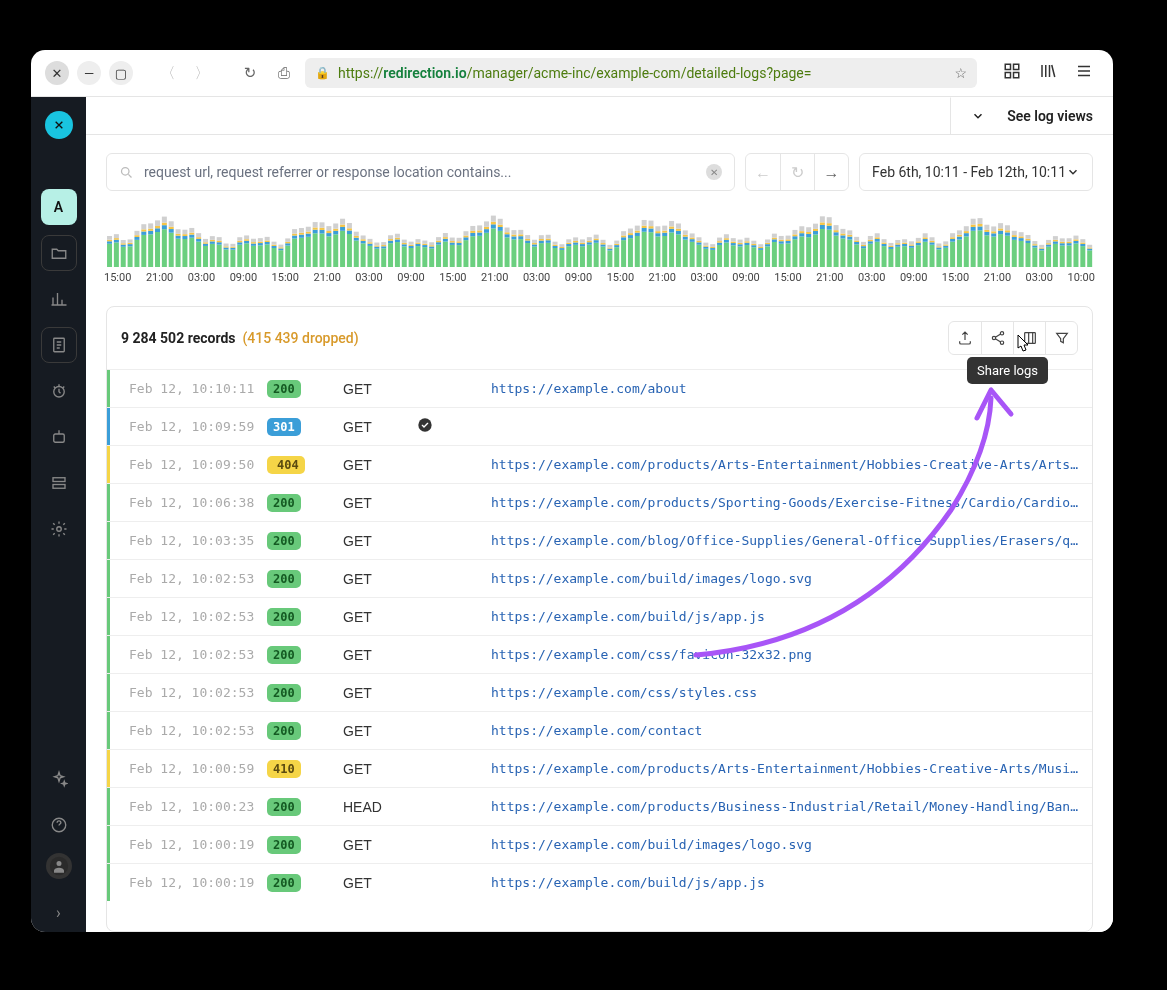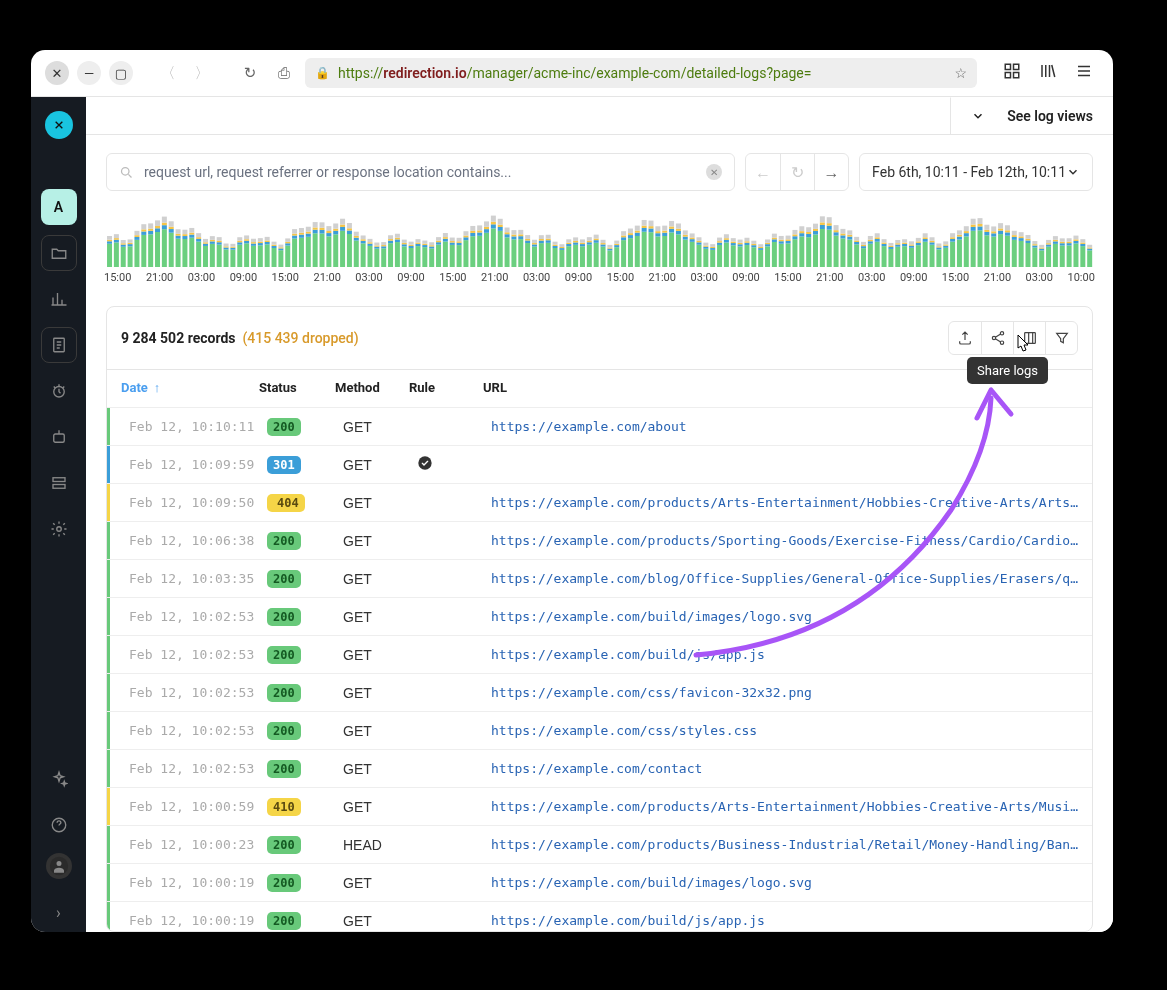--- a/index.html
+++ b/index.html
@@ -66,21 +66,21 @@
   .urlbar{
     flex:1;display:flex;align-items:center;
     height:30px;
     background:#eee;border-radius:6px;
     padding:0 10px;gap:8px;
     font-size:14px;color:#555;
     overflow:hidden;
   }
   .urlbar .lock{font-size:12px;color:#666;}
   .urlbar .u1{color:#4d7c0f;}
-  .urlbar .u2{color:#7f1d1d;font-weight:600;}
+  .urlbar .u2{color:#15803d;font-weight:600;}
   .urlbar .star{margin-left:auto;color:#666;}
   .rt-icons{display:flex;gap:18px;align-items:center;margin:0 6px 0 18px;color:#333;}
   .rt-icons svg{width:18px;height:18px;}
   
   .body{flex:1;display:flex;overflow:hidden;}
   .sidebar{
     width:55px;background:var(--sidebar);
     display:flex;flex-direction:column;align-items:center;
     padding-top:14px;gap:10px;
   }
@@ -1000,29 +1000,20 @@
             </div>
             <div class="tooltip">Share logs</div>
             <div class="cursor">
               <svg width="20" height="22" viewBox="0 0 20 22">
                   <path fill="#fff" stroke="#000" stroke-width="1" d="M6 2v13l3-2 2 5 3-1-2-5h4z"></path>
                 </svg>
             </div>
           </div>
         </div>
 
-        <div class="thead">
-          <div class="c-date">
-            <span>Date</span><span class="sortarr">↑</span>
-          </div>
-          <div class="c-status">Status</div>
-          <div class="c-method">Method</div>
-          <div class="c-rule">Rule</div>
-          <div class="c-url">URL</div>
-        </div>
 
         <div class="rows" id="rows">
     <div class="row">
       <div class="bar g"></div>
       <div class="c-date">Feb 12, 10:10:11</div>
       <div class="c-status"><span class="badge s200">200</span></div>
       <div class="c-method">GET</div>
       <div class="c-rule"></div>
       <div class="c-url">https://example.com/about</div>
     </div>

